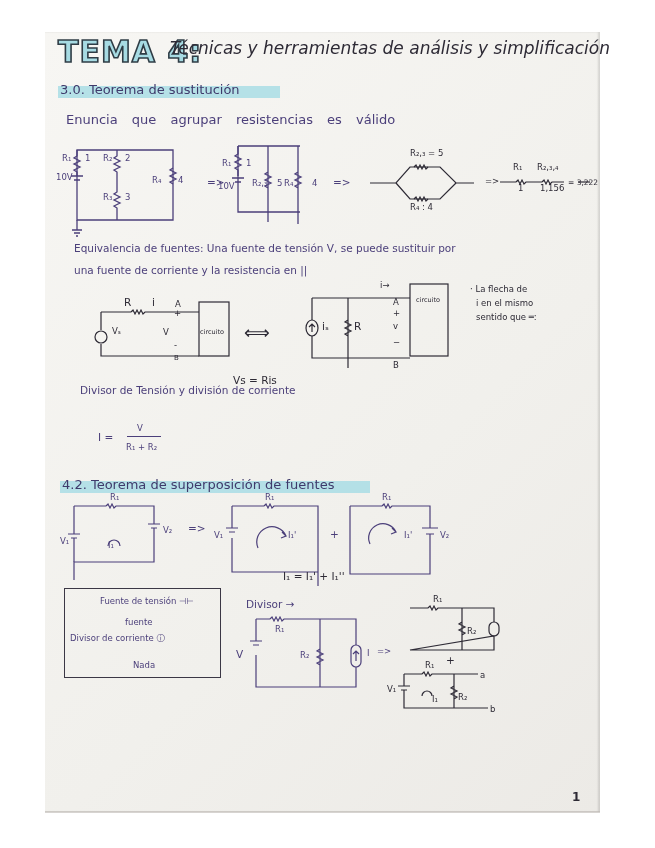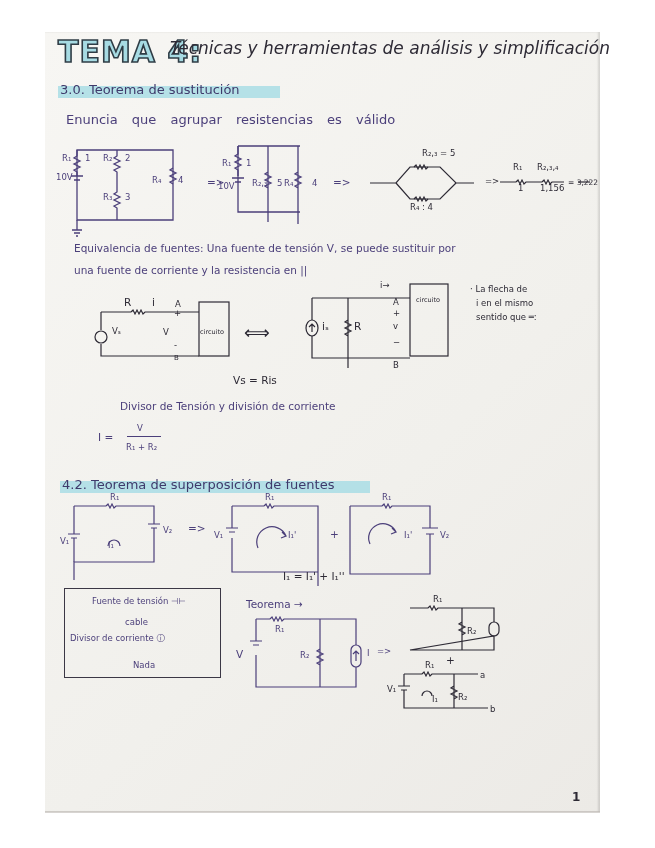--- a/index.html
+++ b/index.html
@@ -73,21 +73,21 @@
 <div class="ink t11" style="left:333px;top:176px;">=&gt;</div>
 
 <svg style="left:370px;top:155px;" width="110" height="60" viewBox="0 0 110 60">
   <g fill="none" stroke="#2d2a35" stroke-width="1.2">
     <path d="M0 28 H26 L40 12 H70 L86 28 H104"></path>
     <path d="M26 28 L40 44 H70 L86 28"></path>
     <path d="M44 12 l2 -2 l2 4 l2 -4 l2 4 l2 -4 l2 4 l2 -2"></path>
     <path d="M44 44 l2 -2 l2 4 l2 -4 l2 4 l2 -4 l2 4 l2 -2"></path>
   </g>
 </svg>
-<div class="ink t9 dark" style="left:422px;top:148px;">R₂,₃ = 5</div>
+<div class="ink t9 dark" style="left:410px;top:148px;">R₂,₃ = 5</div>
 <div class="ink t9 dark" style="left:410px;top:202px;">R₄ : 4</div>
 
 <div class="ink t9 dark" style="left:485px;top:176px;">=&gt;</div>
 
 <svg style="left:500px;top:172px;" width="90" height="20" viewBox="0 0 90 20">
   <g fill="none" stroke="#2d2a35" stroke-width="1.2">
     <path d="M0 10 H16 l2 -2 l2 4 l2 -4 l2 4 l2 -2 H42 l2 -2 l2 4 l2 -4 l2 4 l2 -2 H64"></path>
     <path d="M78 10 H90"></path>
   </g>
 </svg>
@@ -139,21 +139,21 @@
 <div class="ink t9 dark" style="left:393px;top:337px;">−</div>
 <div class="ink t9 dark" style="left:393px;top:360px;">B</div>
 <div class="ink t9 dark" style="left:416px;top:296px;font-size:6.5px;">circuito</div>
 
 <div class="ink t9 dark" style="left:470px;top:284px;">· La flecha de</div>
 <div class="ink t9 dark" style="left:476px;top:298px;">i en el mismo</div>
 <div class="ink t9 dark" style="left:476px;top:312px;">sentido que ═:</div>
 
 <div class="ink t11 dark" style="left:233px;top:374px;">Vs = Ris</div>
 
-<div class="ink t11" style="left:80px;top:400px;margin-left:40px;">Divisor de Tensión y división de corriente</div>
+<div class="ink t11" style="left:80px;top:384px;">Divisor de Tensión y división de corriente</div>
 <div class="ink t11" style="left:98px;top:431px;">I =</div>
 <div class="ink t9" style="left:137px;top:423px;">V</div>
 <div style="position:absolute;left:127px;top:436px;width:34px;height:1px;background:#4b3f7a;"></div>
 <div class="ink t9" style="left:126px;top:442px;">R₁ + R₂</div>
 
 <div class="hl" style="left:60px;top:481px;width:310px;"></div>
 <div class="ink h-sec" style="left:62px;top:477px;text-align:right;">4.2. Teorema de superposición de fuentes</div>
 
 <svg style="left:70px;top:498px;" width="95" height="85" viewBox="0 0 95 85">
   <g fill="none" stroke="#4b3f7a" stroke-width="1.2">
@@ -187,26 +187,26 @@
     <path d="M24 46 a14 14 0 0 1 26 -12 M46 30 l4 4 l-5 2"></path>
   </g>
 </svg>
 <div class="ink t9" style="left:382px;top:492px;">R₁</div>
 <div class="ink t9" style="left:440px;top:530px;">V₂</div>
 <div class="ink t9" style="left:404px;top:530px;">I₁'</div>
 
 <div class="ink t11 dark" style="left:283px;top:570px;">I₁ = I₁' + I₁''</div>
 
 <div class="box-legend"></div>
-<div class="ink t9" style="left:64px;top:596px;padding-left:28px;">Fuente de tensión ⊣⊢</div>
-<div class="ink t9" style="left:125px;top:617px;">cable</div>
+<div class="ink t9" style="left:72px;top:596px;padding-left:28px;">Fuente de tensión ⊣⊢</div>
+<div class="ink t9" style="left:125px;top:617px;">fuente</div>
 <div class="ink t9" style="left:70px;top:633px;">Divisor de corriente ⓘ</div>
 <div class="ink t9" style="left:133px;top:660px;">Nada</div>
 
-<div class="ink t11" style="left:246px;top:598px;">Teorema →</div>
+<div class="ink t11" style="left:246px;top:598px;">Divisor →</div>
 <svg style="left:250px;top:615px;" width="110" height="80" viewBox="0 0 110 80">
   <g fill="none" stroke="#4b3f7a" stroke-width="1.2">
     <path d="M6 4 H20 l2 -2 l2 4 l2 -4 l2 4 l2 -4 l2 4 l2 -2 H106 V30 M106 52 V72 H6 V40 M6 4 V26 M0 26 h12 M3 30 h6"></path>
     <path d="M70 4 V72 M70 34 l-3 2 l6 3 l-6 3 l6 3 l-6 3 l3 2"></path>
     <rect x="101" y="30" width="10" height="22" rx="5"></rect>
     <path d="M106 46 V36 M103 39 L106 36 L109 39"></path>
   </g>
 </svg>
 <div class="ink t9" style="left:275px;top:624px;">R₁</div>
 <div class="ink t9" style="left:300px;top:650px;">R₂</div>

